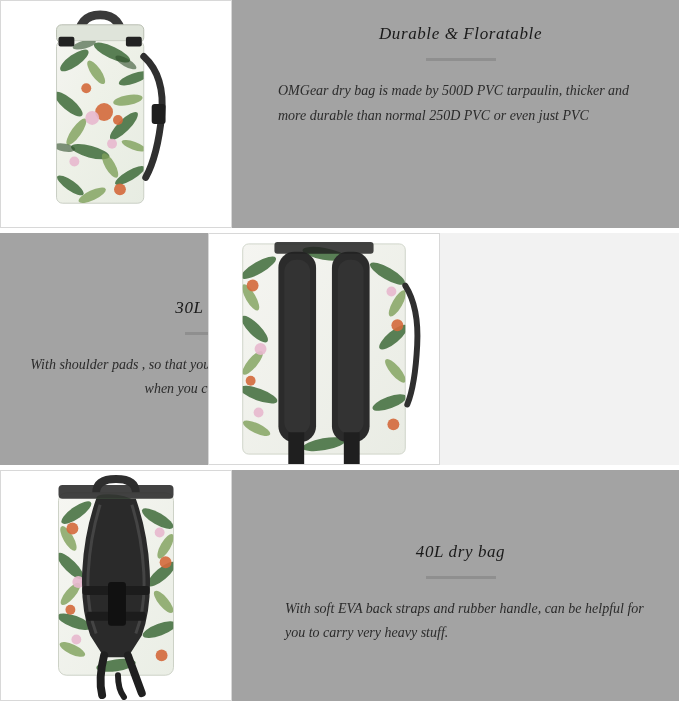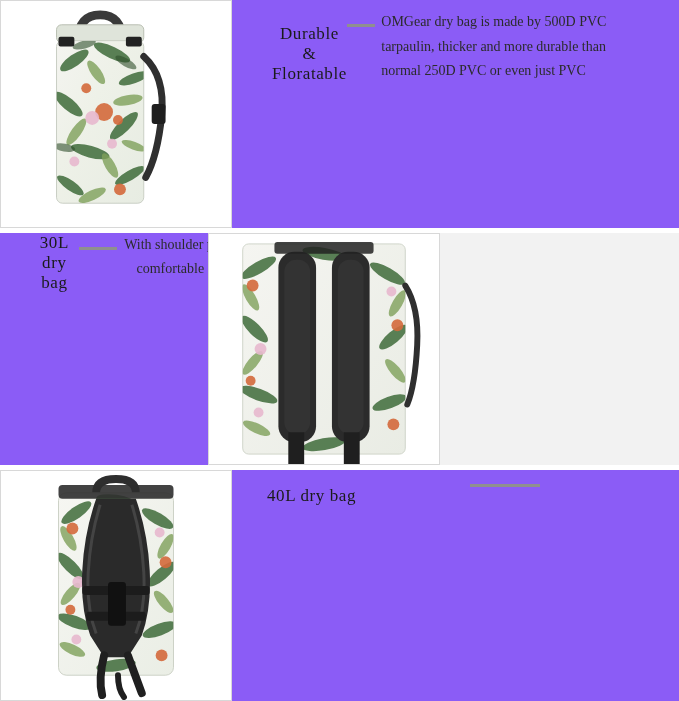--- a/index.html
+++ b/index.html
@@ -43,23 +43,25 @@
     flex: 0 0 auto;
   }
 
   .s1 .photo-cell { width: 232px; height: 228px; }
   .s2 .photo-cell { width: 232px; height: 232px; margin-left: 208px; }
   .s3 .photo-cell { width: 232px; height: 231px; }
 
   .text-cell {
     flex: 1 1 auto;
     display: flex;
+    flex-direction: column;
     justify-content: flex-start;
     padding: 10px 30px 10px 40px;
-    background: #8b5cf6;
+    background: #a3a3a3;
+    font-style: italic;
   }
 
   .s2 .text-cell {
     position: absolute;
     left: 0;
     top: 0;
     width: 440px;
     height: 100%;
     justify-content: center;
     padding: 0 30px 0 30px;
@@ -324,16 +326,17 @@
         <path d="M128 186 q8 22 14 38" fill="none" stroke="#1f1f1f" stroke-width="8" stroke-linecap="round"></path>
         <path d="M118 206 q0 14 6 22" fill="none" stroke="#1f1f1f" stroke-width="6" stroke-linecap="round"></path>
 
         <rect x="58" y="14" width="116" height="14" rx="4" fill="#2e2e2e" opacity="0.9"></rect>
       </svg>
     </div>
 
     <div class="text-cell">
       <div class="heading">40L dry bag</div>
       <div class="divider"></div>
+      <p class="para">With soft EVA back straps and rubber handle, can be helpful for you to carry very heavy stuff.</p>
     </div>
   </div>
 
 </div>
 
 </body></html>

